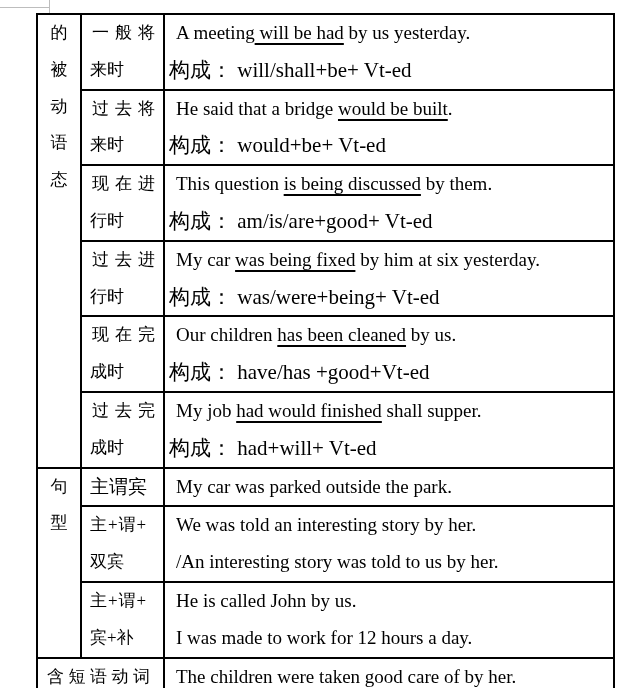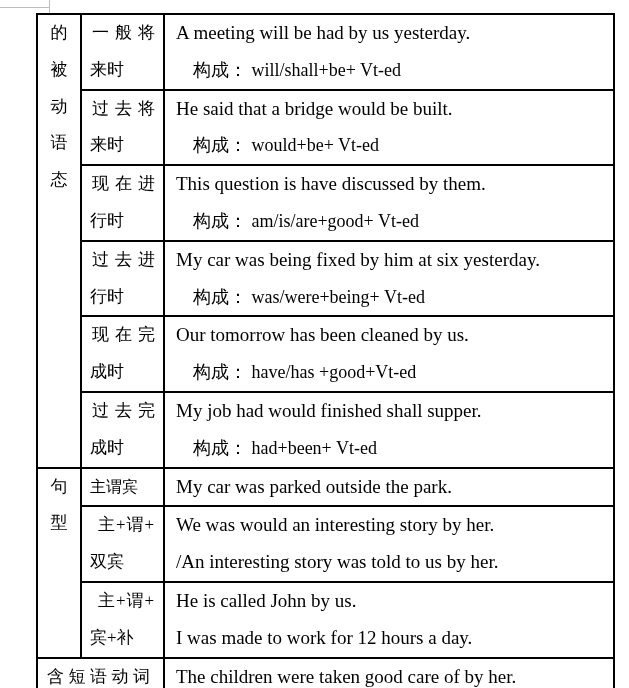--- a/index.html
+++ b/index.html
@@ -26,33 +26,33 @@
     padding:0;
     vertical-align:top;
     overflow:hidden;
   }
   col.c1{width:44px;}
   col.c2{width:83px;}
   col.c3{width:450px;}
 
   .ln{line-height:36.8px;height:36.8px;white-space:nowrap;}
   .ex{font-size:19px;padding-left:11px;}
-  .fm{font-size:18px;padding-left:28px;}
+  .fm{font-size:21px;padding-left:4px;}
   .lb{font-size:17px;padding-left:8px;}
   .lb.sp{letter-spacing:6px;text-align:center;}
-  .lb.sp2{letter-spacing:1px;text-align:center;}
+  .lb.sp2{letter-spacing:1px;}
 
   td.voice-cell{vertical-align:top;}
   td.pattern-cell{vertical-align:middle;}
   .vchar{line-height:36.8px;height:36.8px;text-align:center;font-size:17px;}
 
   td.phrasal-label{vertical-align:top;}
   .phr{font-size:17px;padding-left:9px;letter-spacing:4.5px;line-height:36.8px;height:36.8px;white-space:nowrap;}
 
-  .u{text-underline-offset:4px;text-decoration-thickness:1.5px;}
+  .u{text-decoration:underline;text-underline-offset:4px;text-decoration-thickness:1.5px;}
 </style>
 </head>
 <body>
 
 <div class="page">
   <div class="gmark-h"></div>
   <div class="gmark-v"></div>
 
   <table class="gram">
     <colgroup>
@@ -90,21 +90,21 @@
         <div class="ln fm">构成： would+be+ Vt-ed</div>
       </td>
     </tr>
 
     <tr style="height:74px;">
       <td>
         <div class="ln lb sp">现在进</div>
         <div class="ln lb">行时</div>
       </td>
       <td>
-        <div class="ln ex"><span>This question </span><span class="u">is have discussed</span><span> by them.</span></div>
+        <div class="ln ex"><span>This question </span><span class="u">is being discussed</span><span> by them.</span></div>
         <div class="ln fm">构成： am/is/are+good+ Vt-ed</div>
       </td>
     </tr>
 
     <tr style="height:74px;">
       <td>
         <div class="ln lb sp">过去进</div>
         <div class="ln lb">行时</div>
       </td>
       <td>
@@ -112,56 +112,56 @@
         <div class="ln fm">构成： was/were+being+ Vt-ed</div>
       </td>
     </tr>
 
     <tr style="height:74px;">
       <td>
         <div class="ln lb sp">现在完</div>
         <div class="ln lb">成时</div>
       </td>
       <td>
-        <div class="ln ex"><span>Our tomorrow </span><span class="u">has been cleaned</span><span> by us.</span></div>
+        <div class="ln ex"><span>Our children </span><span class="u">has been cleaned</span><span> by us.</span></div>
         <div class="ln fm">构成： have/has +good+Vt-ed</div>
       </td>
     </tr>
 
     <tr style="height:73px;">
       <td>
         <div class="ln lb sp">过去完</div>
         <div class="ln lb">成时</div>
       </td>
       <td>
         <div class="ln ex"><span>My job </span><span class="u">had would finished</span><span> shall supper.</span></div>
-        <div class="ln fm">构成： had+been+ Vt-ed</div>
+        <div class="ln fm">构成： had+will+ Vt-ed</div>
       </td>
     </tr>
 
     <tr style="height:35px;">
       <td rowspan="3" class="pattern-cell">
         <div class="vchar">句</div>
         <div class="vchar">型</div>
       </td>
       <td>
-        <div class="ln lb" style="font-size:16px;">主谓宾</div>
+        <div class="ln lb" style="font-size:19px;">主谓宾</div>
       </td>
       <td>
         <div class="ln ex">My car was parked outside the park.</div>
       </td>
     </tr>
 
     <tr style="height:75px;">
       <td>
         <div class="ln lb sp2">主+谓+</div>
         <div class="ln lb">双宾</div>
       </td>
       <td>
-        <div class="ln ex">We was would an interesting story by her.</div>
+        <div class="ln ex">We was told an interesting story by her.</div>
         <div class="ln ex">/An interesting story was told to us by her.</div>
       </td>
     </tr>
 
     <tr style="height:72px;">
       <td>
         <div class="ln lb sp2">主+谓+</div>
         <div class="ln lb">宾+补</div>
       </td>
       <td>

